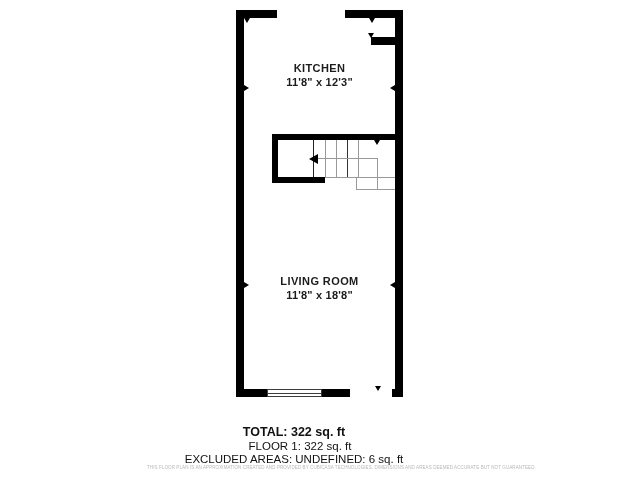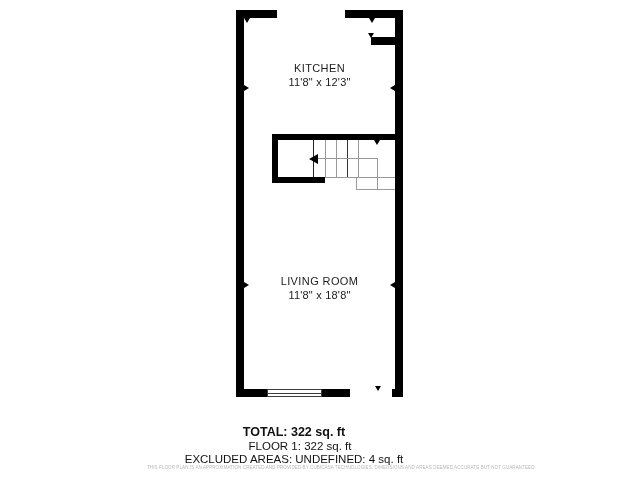--- a/index.html
+++ b/index.html
@@ -1,18 +1,18 @@
 <!DOCTYPE html>
 <html><head>
 <meta charset="utf-8">
 <style>
   html,body{margin:0;padding:0;background:#ffffff;}
   body{width:640px;height:480px;position:relative;overflow:hidden;
        font-family:"Liberation Sans", sans-serif;-webkit-font-smoothing:antialiased;}
-  .plan{position:absolute;left:0;top:0;width:640px;height:382px;}
+  .plan{position:absolute;left:0;top:0;width:640px;height:382px;font-weight:bold;}
   .wall{position:absolute;background:#000000;}
   .gray-line{position:absolute;background:#9a9a9a;}
   .tread{position:absolute;width:1px;top:140px;height:37px;}
   .room-label{position:absolute;left:244px;width:151px;text-align:center;
               color:#1c1c1c;font-size:11px;letter-spacing:.4px;white-space:nowrap;}
   .room-dims{position:absolute;left:244px;width:151px;text-align:center;
              color:#1c1c1c;font-size:11px;letter-spacing:.2px;white-space:nowrap;}
   .tick-down{position:absolute;width:0;height:0;
              border-left:3px solid transparent;border-right:3px solid transparent;
              border-top:5px solid #000;}
@@ -84,15 +84,15 @@
 
   <div class="room-label" style="top:62px;">KITCHEN</div>
   <div class="room-dims" style="top:76px;">11'8" x 12'3"</div>
   <div class="room-label" style="top:275px;text-align:center;">LIVING ROOM</div>
   <div class="room-dims" style="top:289px;">11'8" x 18'8"</div>
 </div>
 
 <div class="summary">
   <div class="total">TOTAL: 322 sq. ft</div>
   <div class="floor">FLOOR 1: 322 sq. ft</div>
-  <div class="excluded">EXCLUDED AREAS: UNDEFINED: 4 sq. ft</div>
+  <div class="excluded">EXCLUDED AREAS: UNDEFINED: 6 sq. ft</div>
   <div class="disclaimer">THIS FLOOR PLAN IS AN APPROXIMATION CREATED AND PROVIDED BY CUBICASA TECHNOLOGIES. DIMENSIONS AND AREAS DEEMED ACCURATE BUT NOT GUARANTEED.</div>
 </div>
 
 </body></html>

